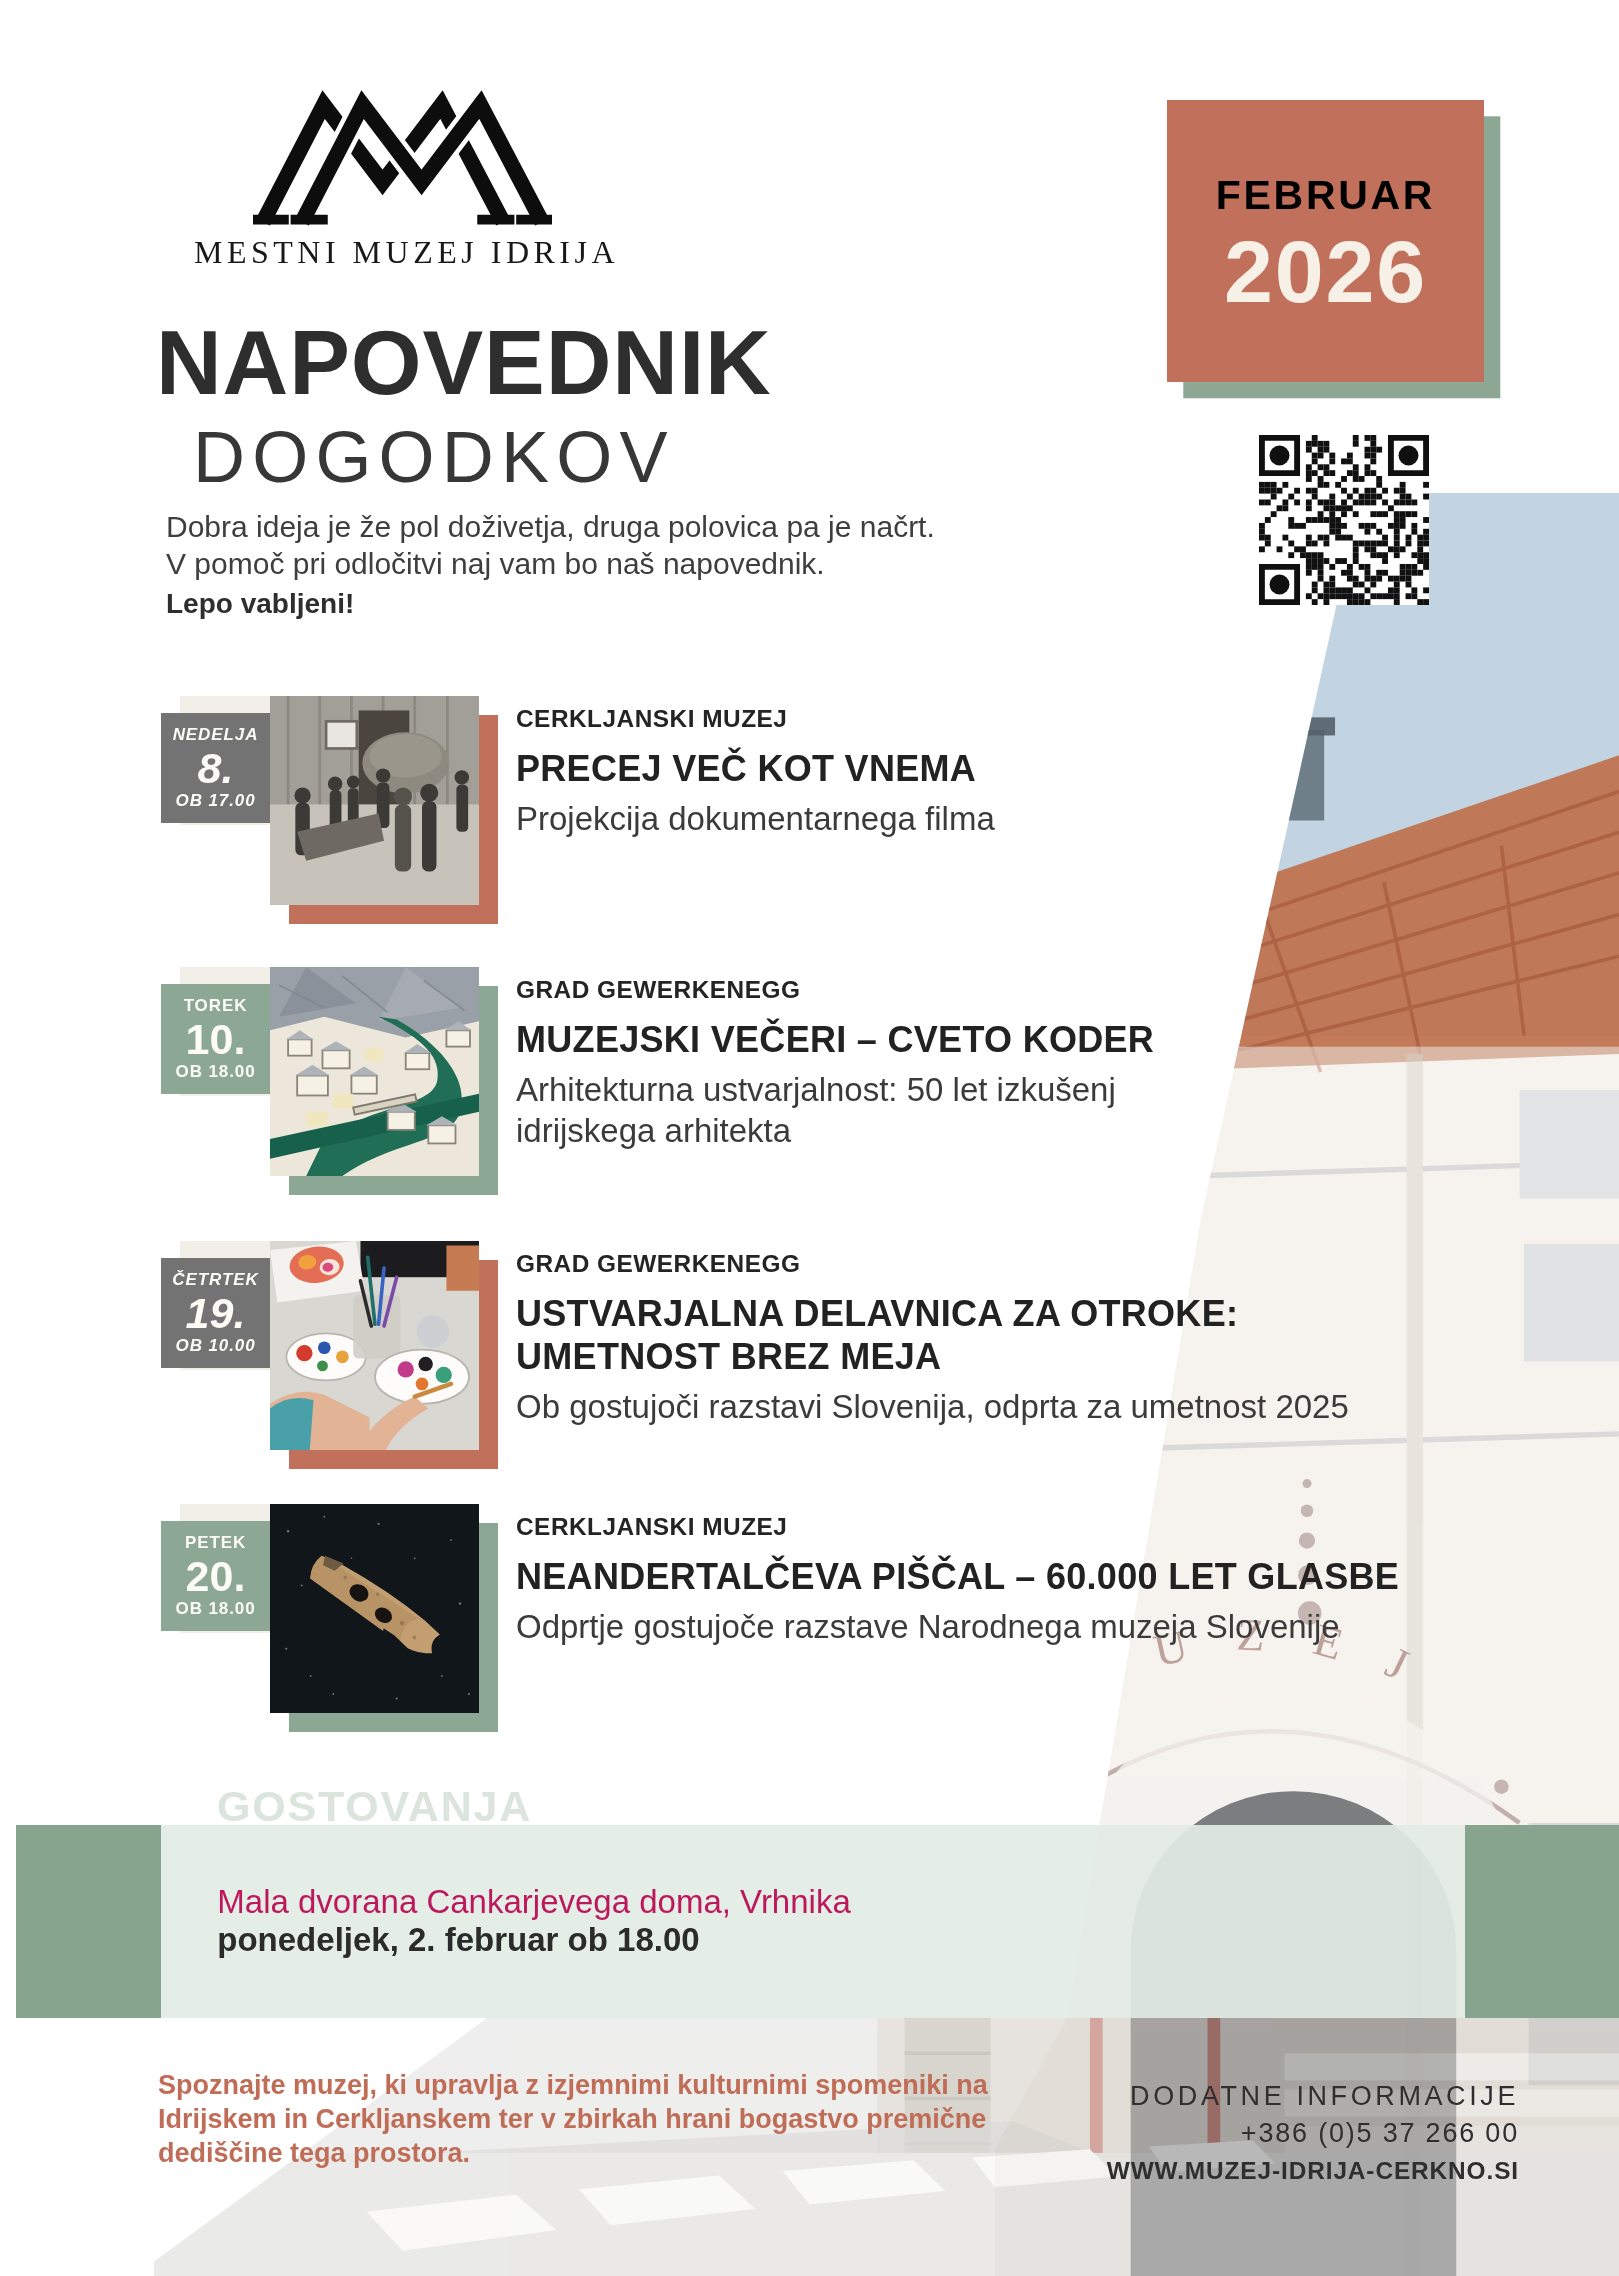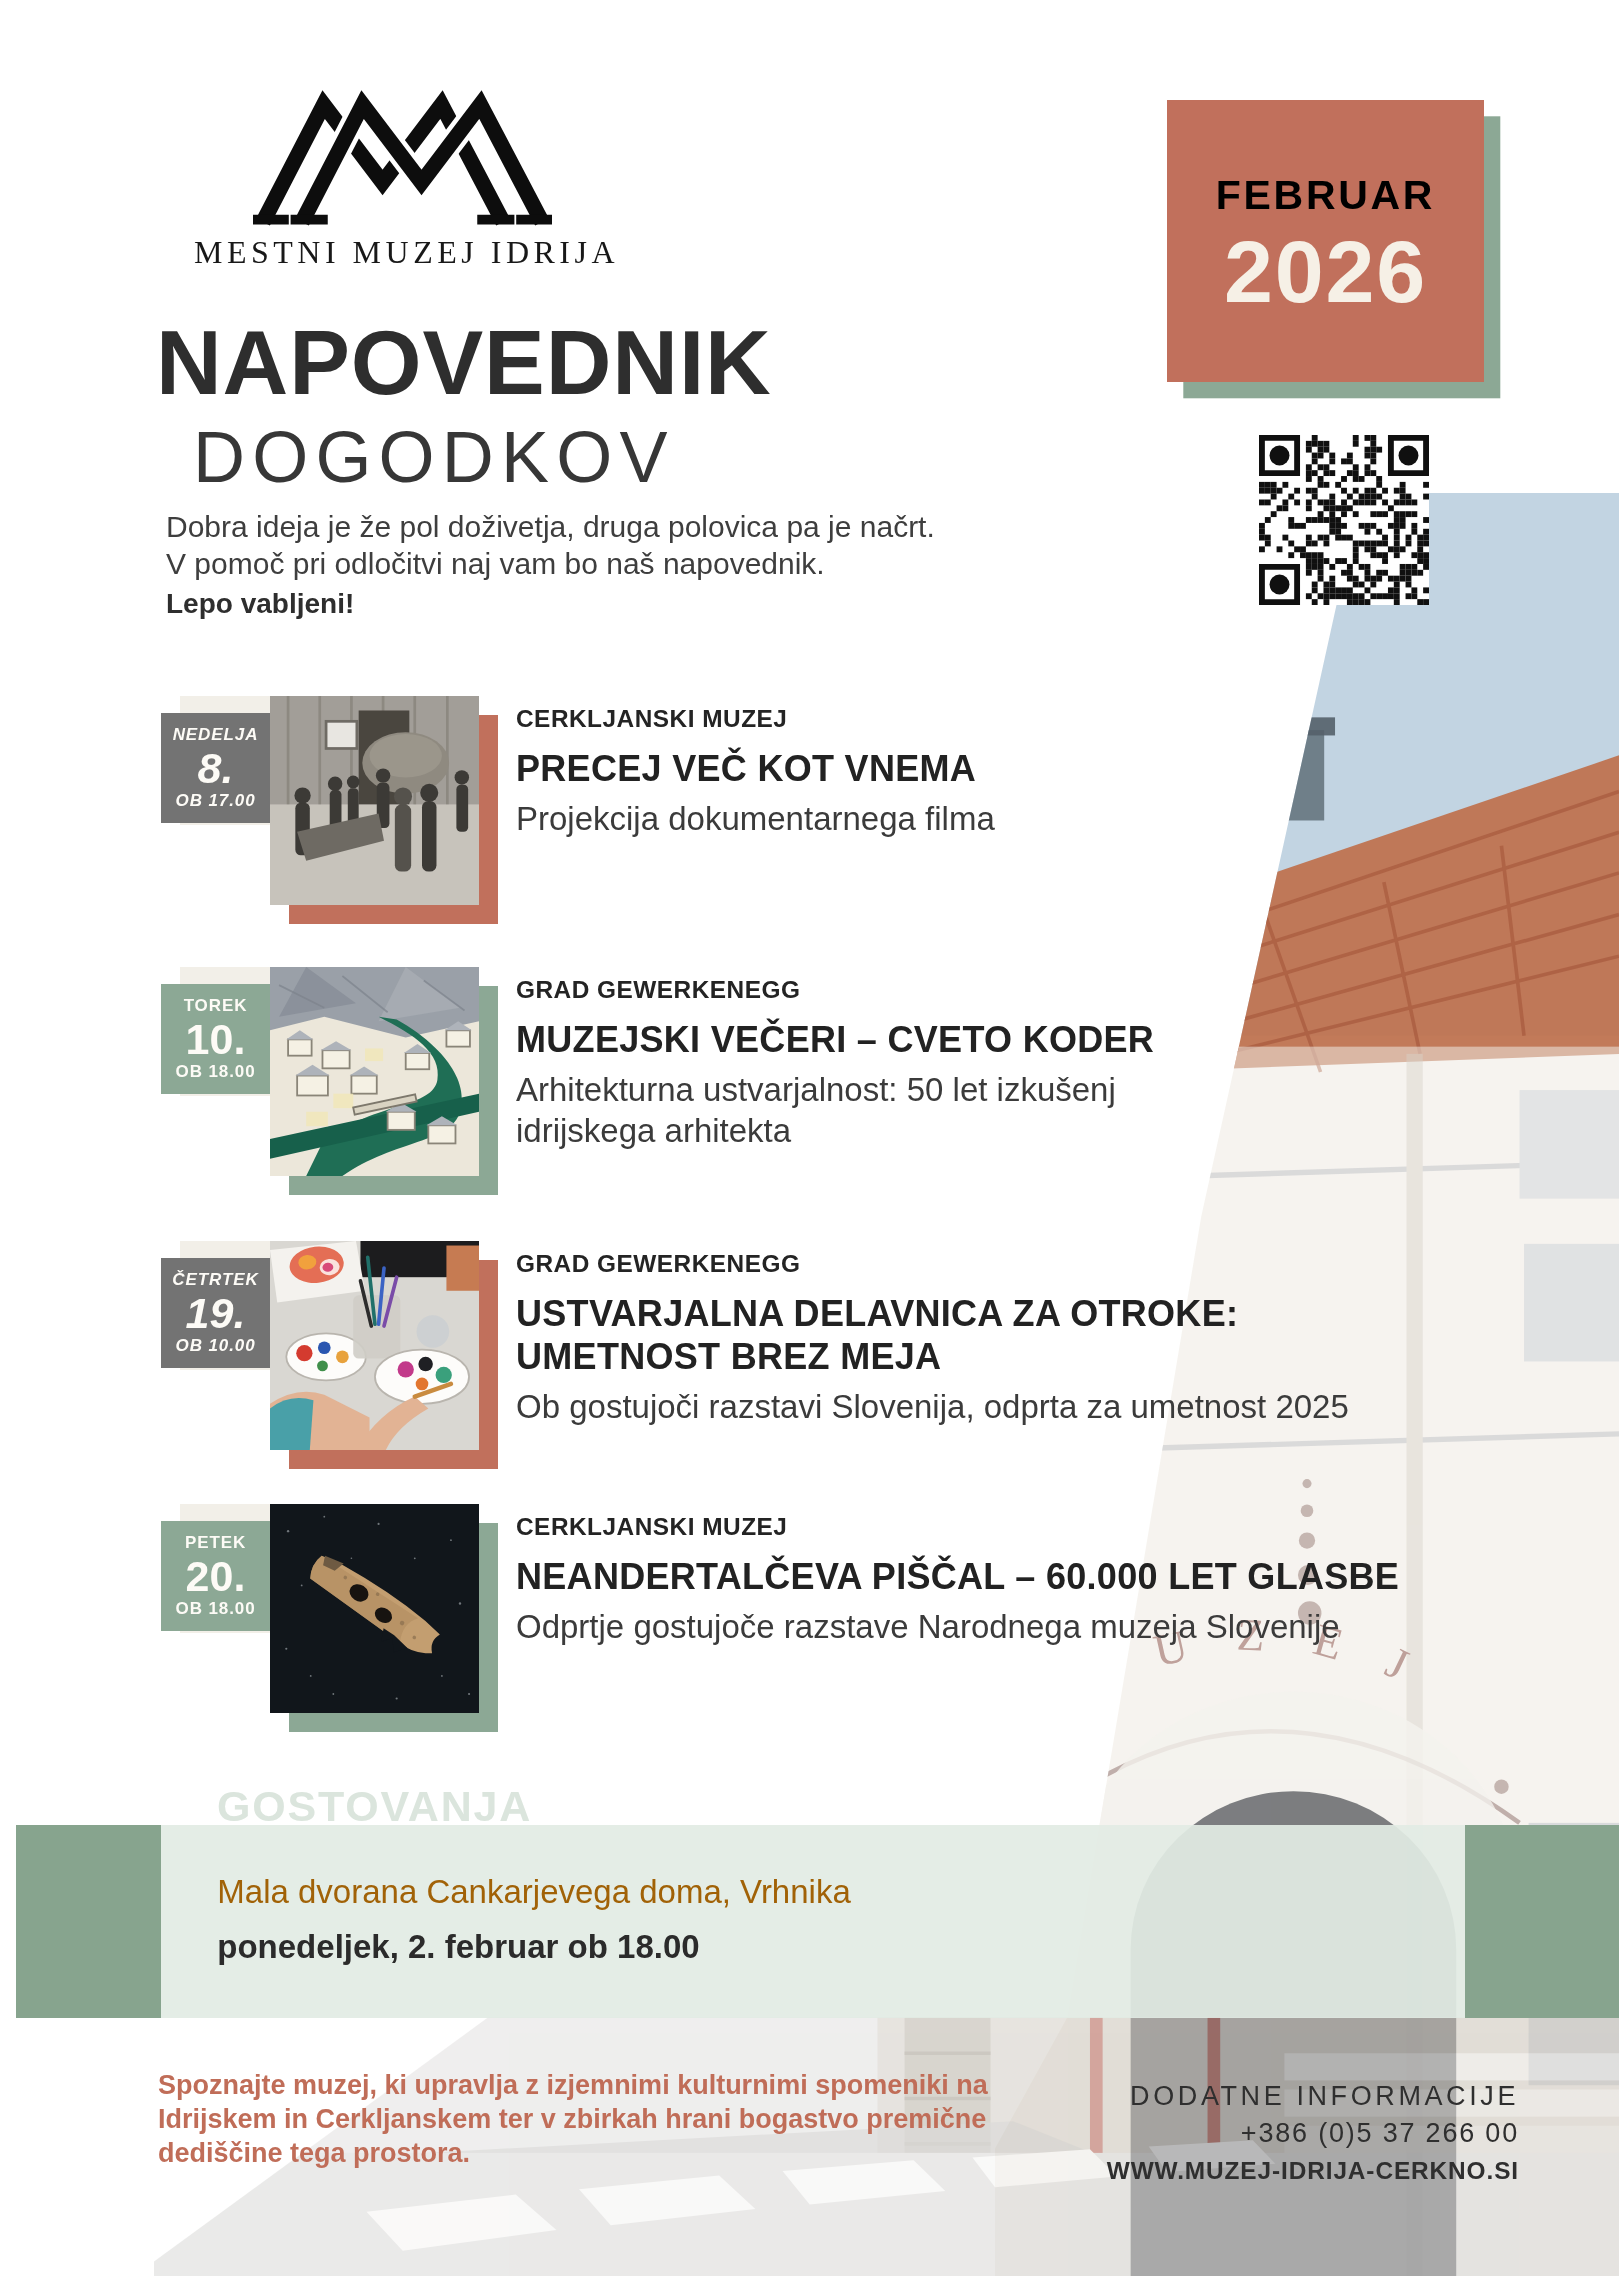--- a/index.html
+++ b/index.html
@@ -57,22 +57,22 @@
   .ev-desc2:empty{display:none;}
 
   
   .guest-heading{left:217px;top:1782px;font-size:43px;font-weight:800;letter-spacing:1.8px;color:#dbe5dd;}
   .banner{left:16.3px;top:1825px;width:1603px;height:193px;}
   .banner-left{position:absolute;left:0;top:0;width:145px;height:193px;background:#87a48e;}
   .banner-mid{position:absolute;left:145px;top:0;width:1304px;height:193px;background:rgba(226,235,228,0.92);}
   .banner-right{position:absolute;left:1449px;top:0;width:154px;height:193px;background:#87a48e;}
   .banner-text{position:absolute;left:201px;top:34px;}
   .banner-title{font-size:33px;font-weight:800;color:#2b2b2b;letter-spacing:0.3px;}
-  .banner-loc{font-size:33px;font-weight:300;color:#a16207;margin-top:14px;}
-  .banner-date{font-size:33px;font-weight:700;color:#2b2b2b;margin-top:17px;}
+  .banner-loc{font-size:33px;font-weight:300;color:#be185d;margin-top:24px;}
+  .banner-date{font-size:33px;font-weight:700;color:#2b2b2b;margin-top:0;}
 
   
   .footer-msg{left:158px;top:2068px;font-size:27px;font-weight:700;color:#c06d58;line-height:34px;white-space:nowrap;}
   .footer-info{right:100px;top:2081px;text-align:right;color:#2f2f2f;}
   .info-label{font-size:27px;font-weight:400;letter-spacing:3.6px;}
   .info-phone{font-size:27px;font-weight:300;letter-spacing:1.8px;margin-top:6.3px;}
   .info-web{font-size:24.4px;font-weight:800;letter-spacing:0.9px;margin-top:8.1px;}
 
   .bgimg{pointer-events:none;}
 </style>

